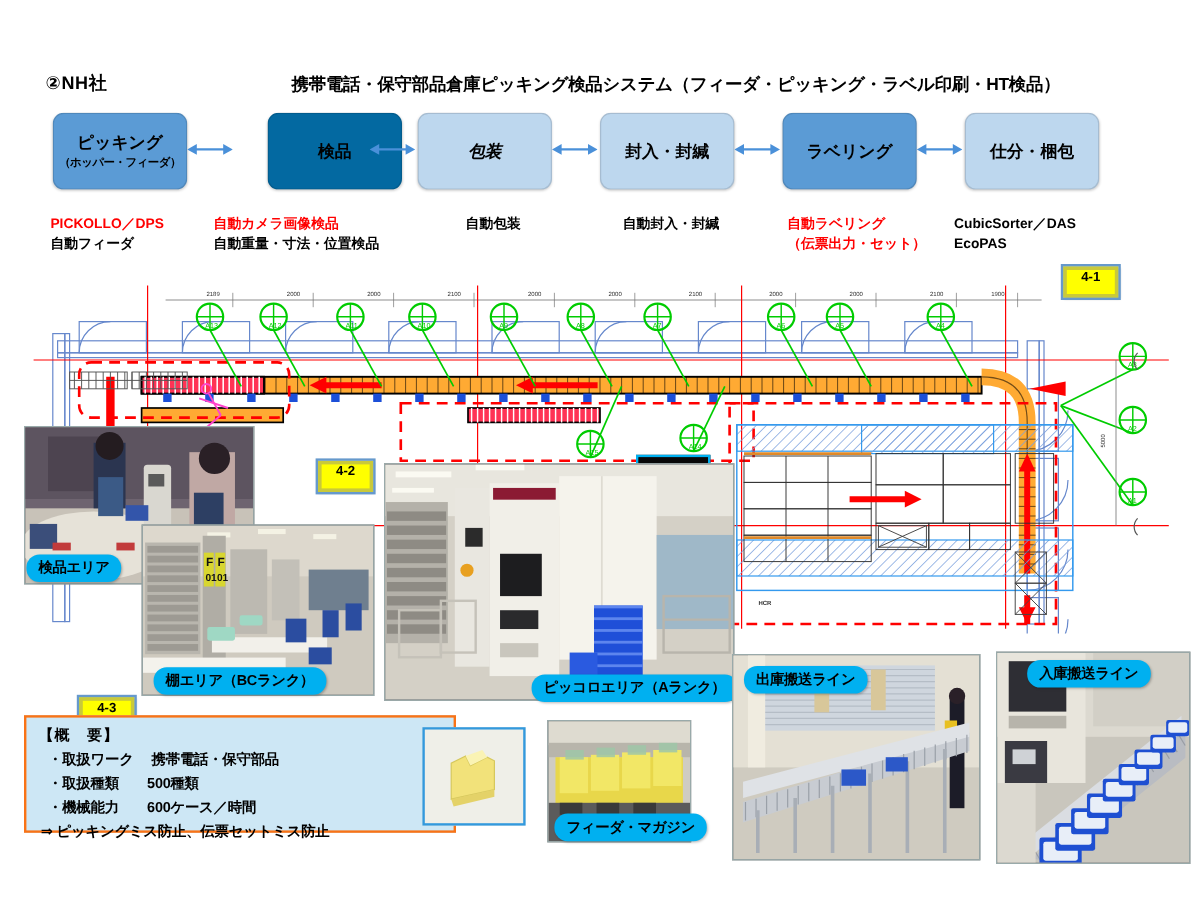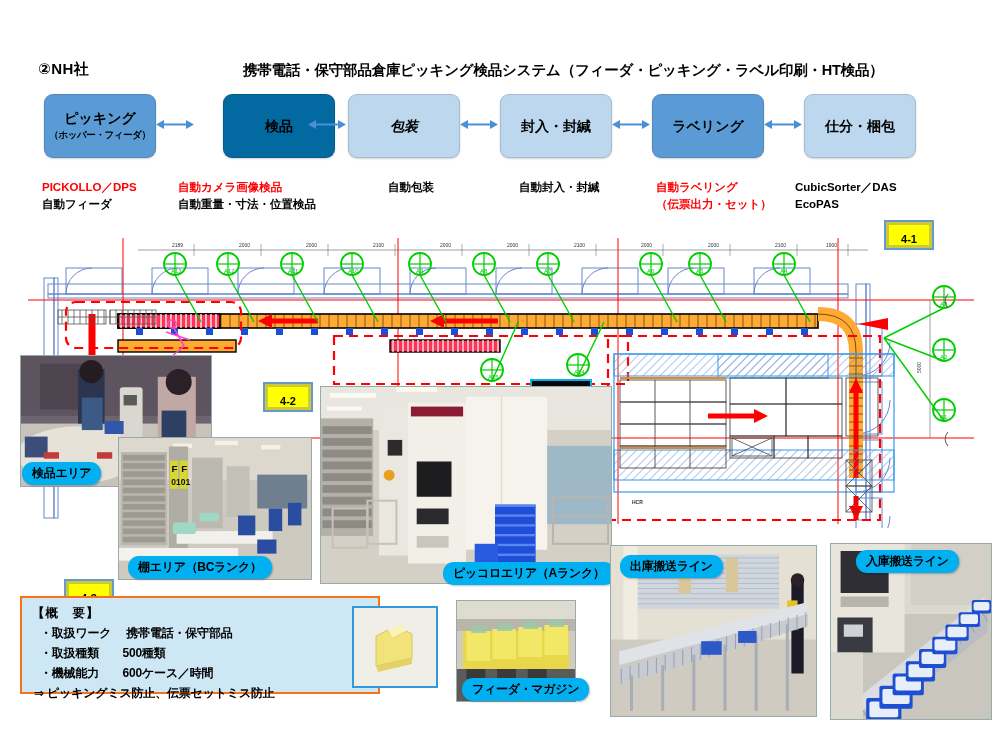--- a/index.html
+++ b/index.html
@@ -43,21 +43,21 @@
   .cap-black{color:#000000;}
 
   
   #floorplan{position:absolute;left:18px;top:228px;width:966px;height:300px;}
   #floorplan svg{display:block;}
 
   
   .callout-tag{
     position:absolute;width:46px;height:26px;
     background:#FFFF00;border:3px solid #C9C93A;outline:2px solid #6699CC;
-    box-sizing:border-box;display:flex;align-items:flex-end;justify-content:center;
+    box-sizing:border-box;display:flex;align-items:flex-start;justify-content:center;
     font-size:11px;font-weight:bold;color:#000;
     box-shadow:1px 1px 2px rgba(0,0,0,.3);
   }
 
   
   .photo{position:absolute;overflow:hidden;background:#8a8a8a;}
   .photo .ph-canvas{position:absolute;inset:0;}
   .photo-border{border:1px solid #9aa;}
   .photo-caption{
     position:absolute;background:#00B0F0;color:#000;

